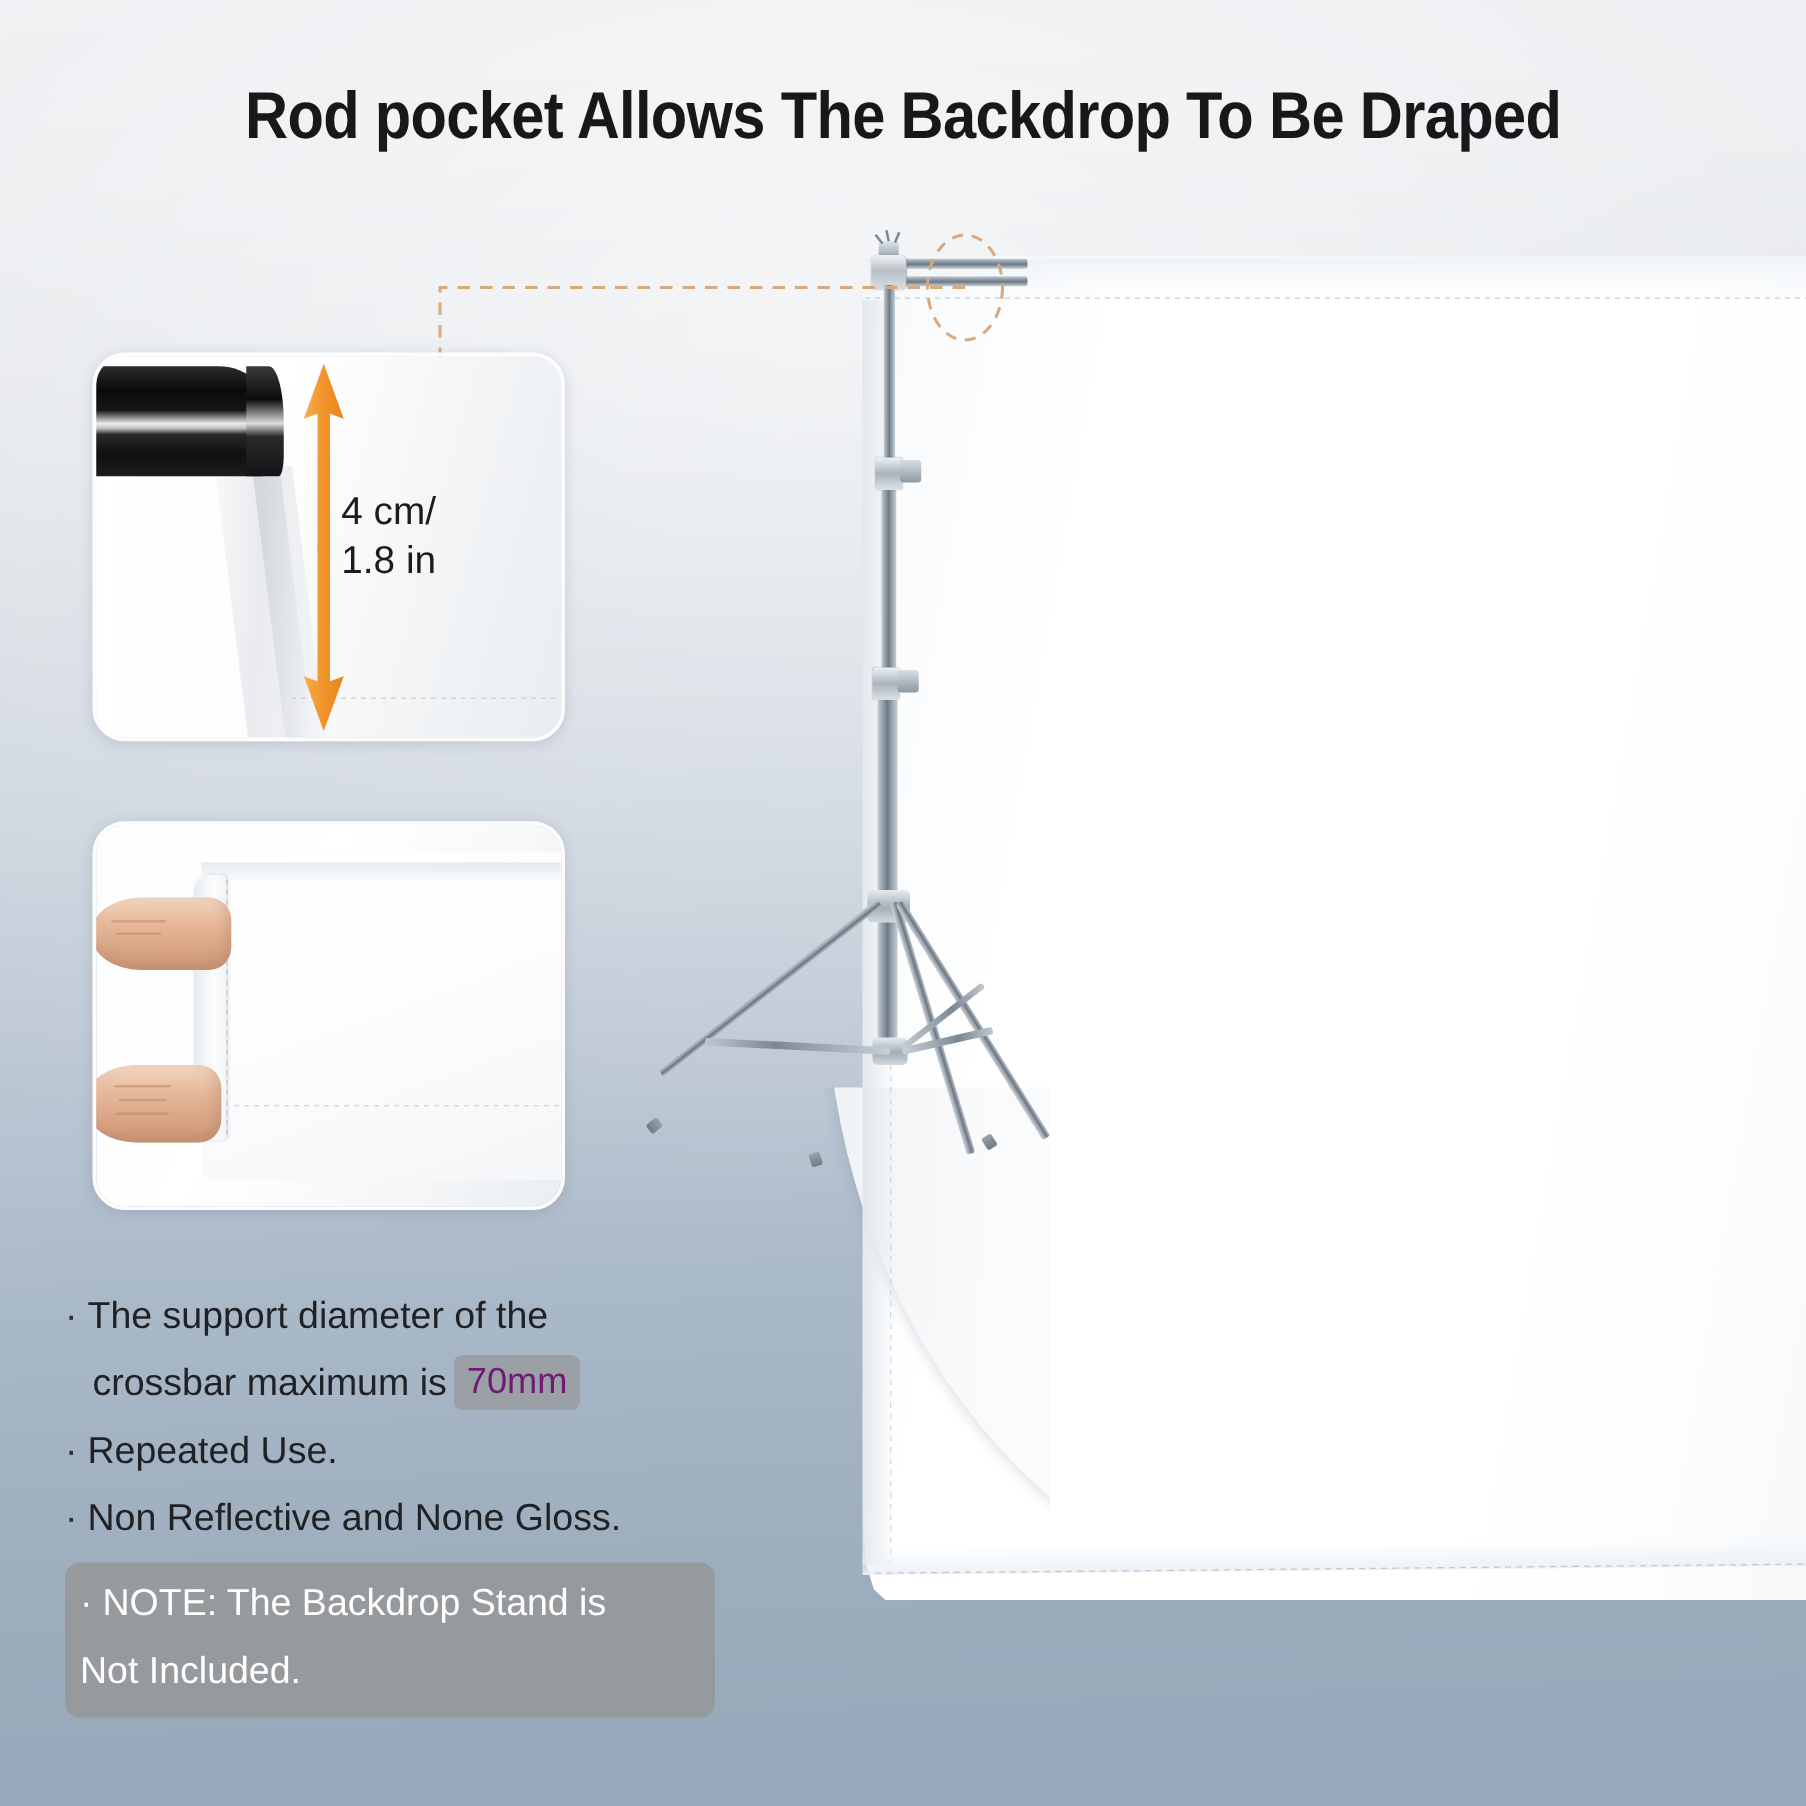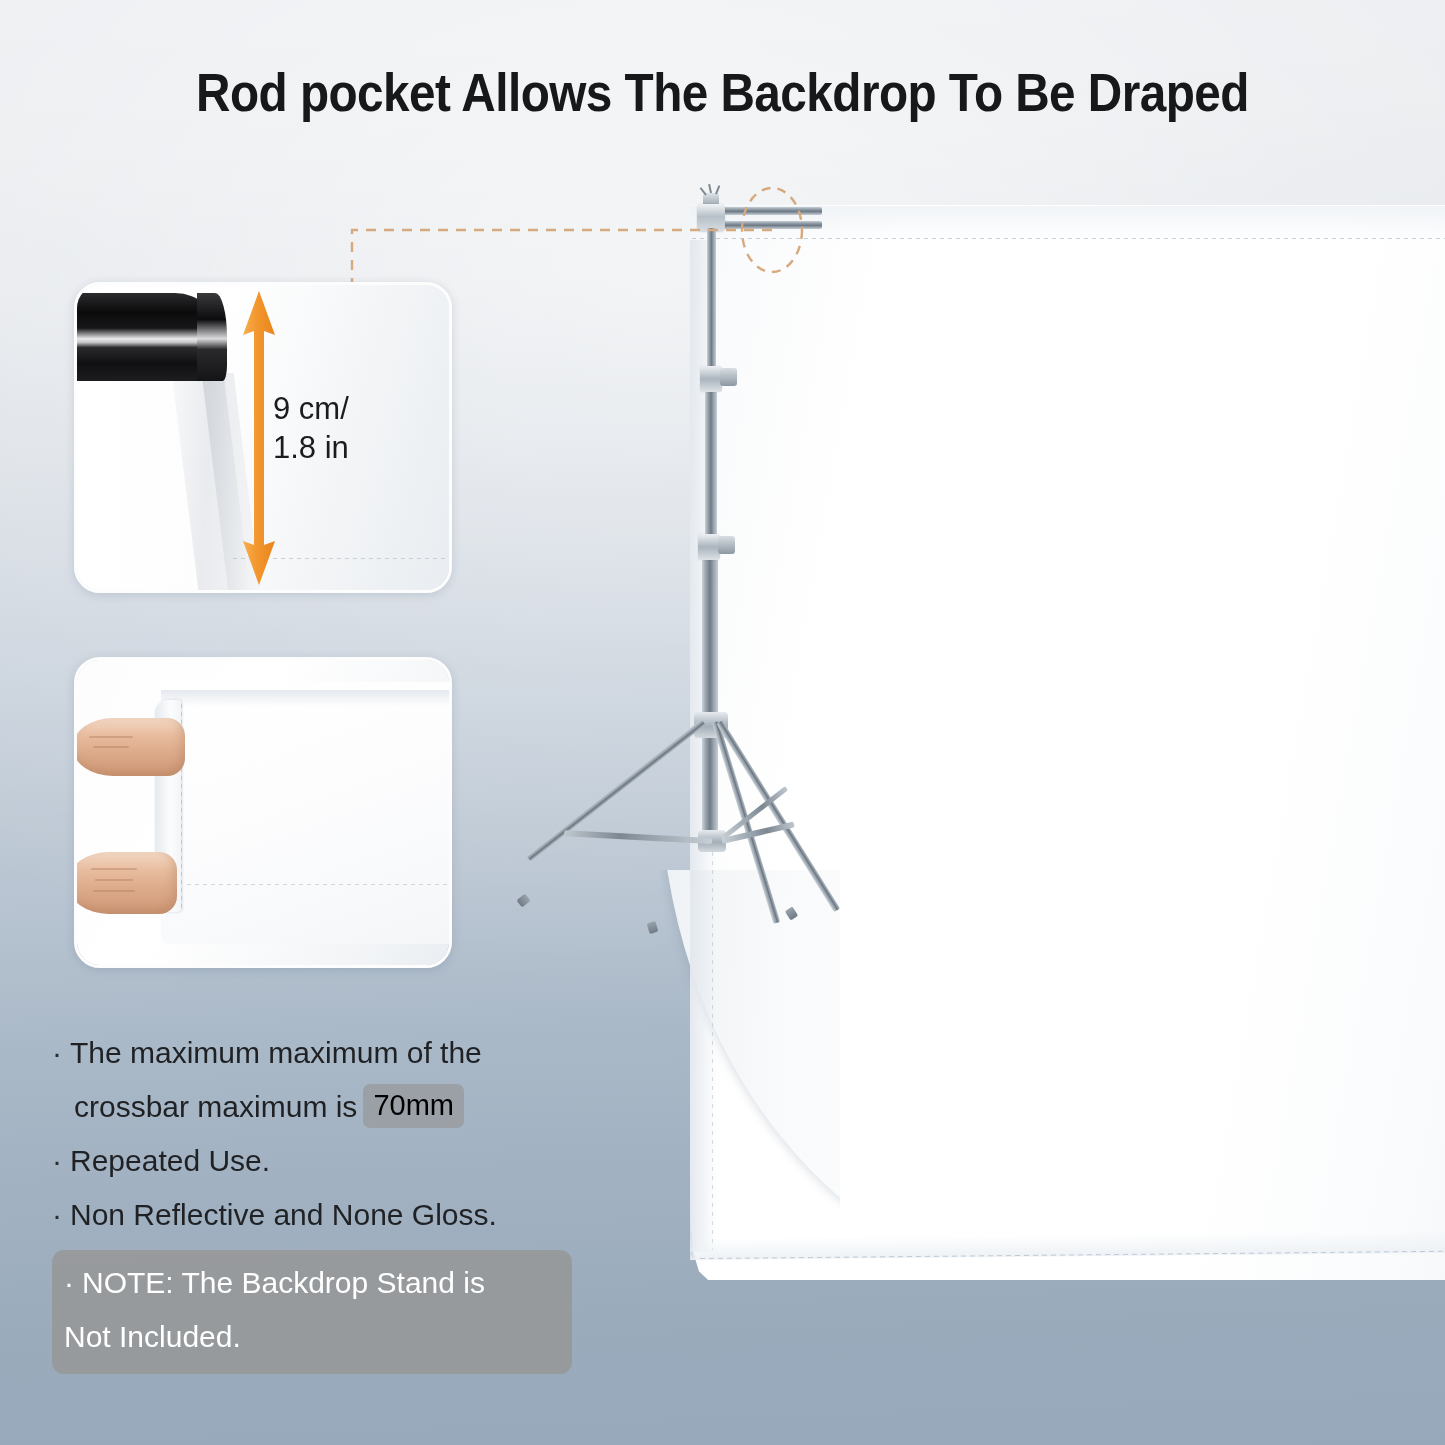--- a/index.html
+++ b/index.html
@@ -462,21 +462,21 @@
     line-height: 54px;
   }
   .bullet-row {
     display: block;
     white-space: nowrap;
   }
   .dot { color: #2a2c2f; margin-right: 8px; }
   .pill {
     display: inline-block;
     background: #9aa0a6;
-    color: #000000;
+    color: #701a75;
     border-radius: 7px;
     padding: 1px 10px 3px 10px;
     margin-left: 6px;
     font-size: 29px;
     line-height: 40px;
     vertical-align: 2px;
   }
   .note-block {
     display: inline-block;
     background: rgba(150,150,150,0.82);
@@ -571,21 +571,21 @@
           <stop offset="0%" stop-color="#f7ae4e"></stop>
           <stop offset="45%" stop-color="#f2962d"></stop>
           <stop offset="100%" stop-color="#e8851c"></stop>
         </linearGradient>
       </defs>
       <polygon points="22,0 38,44 27,40 27,150 17,150 17,40 6,44" fill="url(#orangeGrad)"></polygon>
       <polygon points="22,294 38,250 27,254 27,144 17,144 17,254 6,250" fill="url(#orangeGrad)"></polygon>
     </svg>
 
     <div class="c1-label">
-      <div>9 cm/</div>
+      <div>4 cm/</div>
       <div>1.8 in</div>
     </div>
   </div>
 
   <div class="callout-box" id="callout-pocket">
     <div class="c2-bg"></div>
     <div class="c2-cloth"></div>
     <div class="c2-cloth-top"></div>
     <div class="c2-pocket-edge"></div>
     <div class="c2-stitch"></div>
@@ -598,21 +598,21 @@
     <div class="finger" style="left:-8px; top:192px; width:108px; height:62px;">
       <span class="finger-crease" style="left:22px; top:16px; width:46px;"></span>
       <span class="finger-crease" style="left:26px; top:27px; width:38px;"></span>
       <span class="finger-crease" style="left:24px; top:38px; width:42px;"></span>
     </div>
   </div>
 
   <div class="bullets">
 
     <div class="bullet-row">
-      <span class="dot">·</span><span>The maximum maximum of the</span>
+      <span class="dot">·</span><span>The support diameter of the</span>
     </div>
     <div class="bullet-row" style="padding-left:22px;">
       <span>crossbar maximum is</span><span class="pill">70mm</span>
     </div>
 
     <div class="bullet-row">
       <span class="dot">·</span><span>Repeated Use.</span>
     </div>
 
     <div class="bullet-row">

